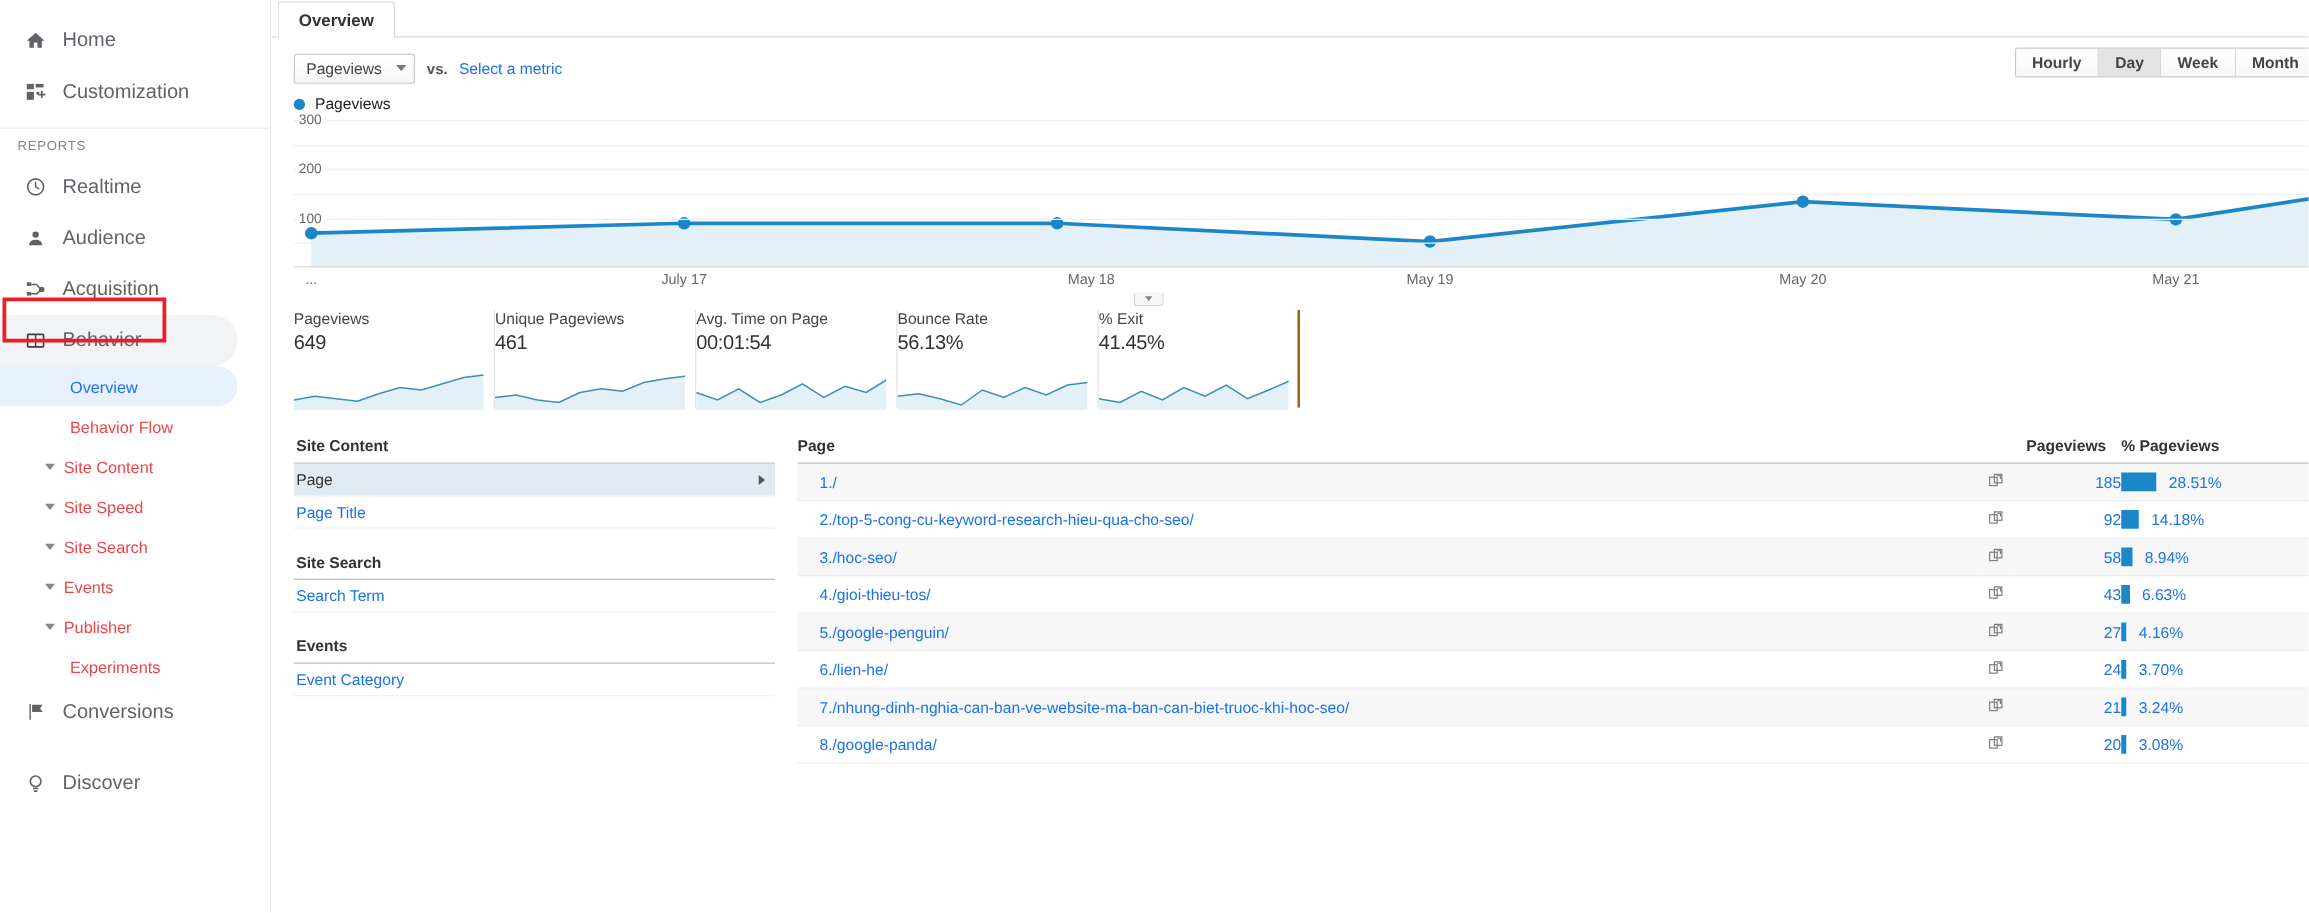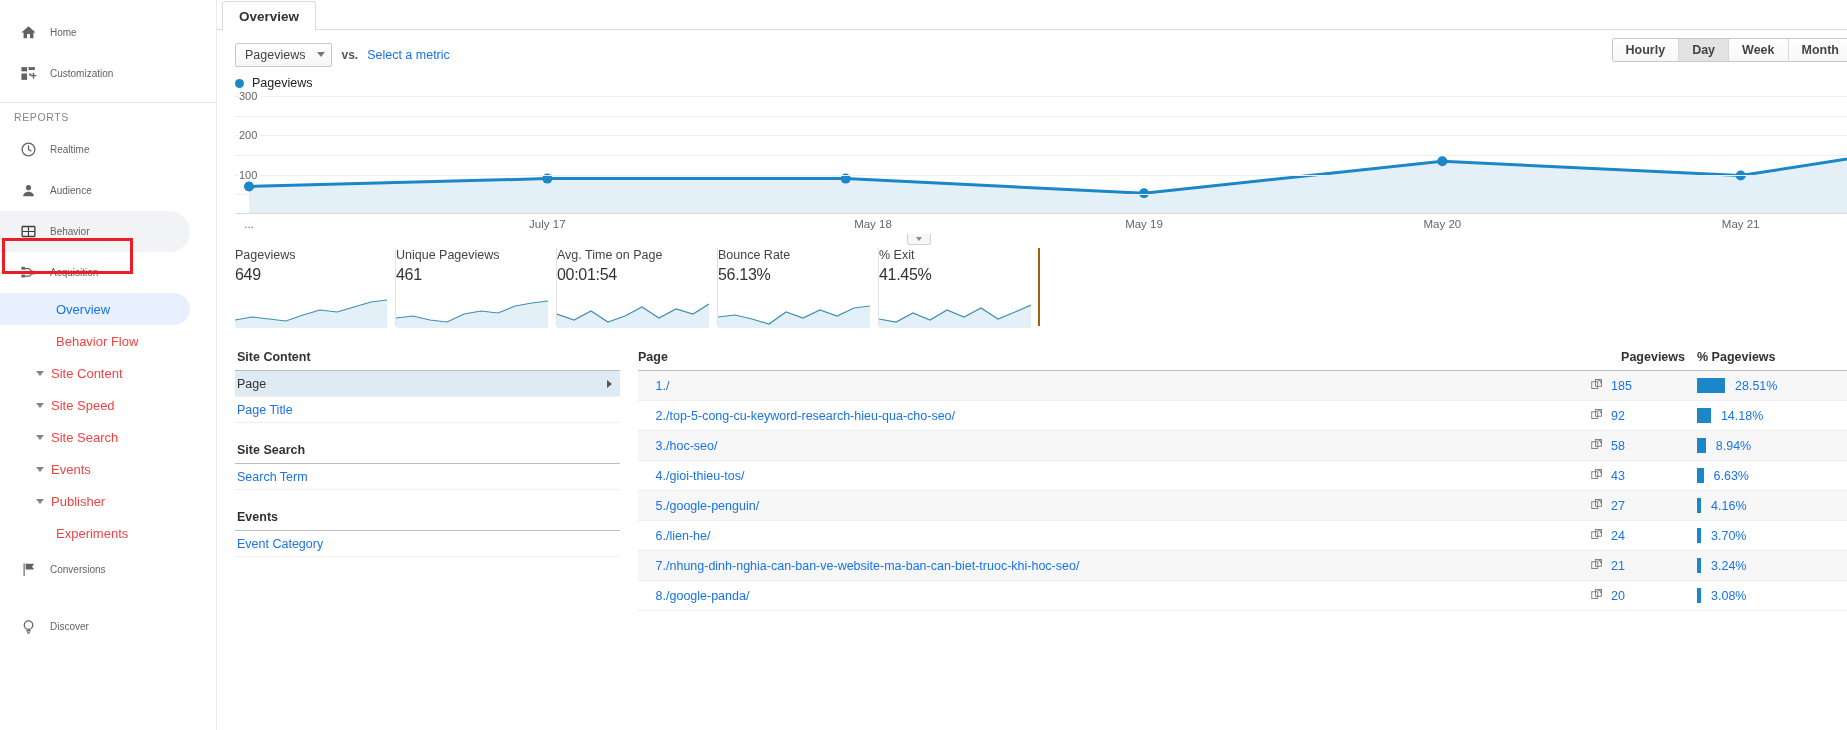--- a/index.html
+++ b/index.html
@@ -14,21 +14,21 @@
 
   
   .sidebar {
     width:217px; min-width:217px; height:730px;
     background:#fff; border-right:1px solid #e8eaed;
     padding-top:12px; position:relative;
   }
   .nav-item {
     display:flex; align-items:center;
     height:41px; padding-left:14px;
-    color:#5f6368; font-size:10px;
+    color:#5f6368; font-size:16px;
     cursor:pointer; position:relative;
   }
   .nav-item .ico {
     width:28px; min-width:28px; display:flex;
     align-items:center; justify-content:center;
     color:#5f6368;
   }
   .nav-item .lbl { padding-left:8px; white-space:nowrap; }
   .nav-item.selected-group {
     background:#f1f3f4;
@@ -185,21 +185,21 @@
   }
   table.data th.num { text-align:right; padding-right:12px; }
   table.data td {
     font-size:12.5px; padding:7px 0; border-bottom:1px solid #eee;
     color:#1a73e8;
   }
   table.data tr.odd td { background:#f7f7f7; }
   td.idx { width:28px; text-align:right; padding-right:8px; color:#555; }
   td.page a { color:#1a73e8; text-decoration:none; }
   td.icon { width:28px; text-align:center; color:#777; }
-  td.pv { width:86px; color:#333; padding-right:12px; }
+  td.pv { width:86px; text-align:right; color:#333; padding-right:12px; }
   td.pct { width:150px; color:#333; }
   .pctwrap { display:flex; align-items:center; }
   .pctbar { height:15px; background:#1b87c9; margin-right:10px; }
   .pctval { white-space:nowrap; }
 </style>
 </head>
 <body>
 
 <div class="app">
 
@@ -243,40 +243,40 @@
     <div class="nav-item">
       <span class="ico">
         <svg width="17" height="17" viewBox="0 0 24 24" fill="#5f6368">
           <circle cx="12" cy="8" r="3.6"></circle>
             <path d="M4.5 20c0-4 3.4-6.2 7.5-6.2S19.5 16 19.5 20z"></path>
         </svg>
       </span>
       <span class="lbl">Audience</span>
     </div>
 
-    <div class="nav-item selected-group">
-      <span class="ico">
-        <svg width="17" height="17" viewBox="0 0 24 24" fill="none" stroke="#3c4043" stroke-width="1.9">
-          <rect x="3" y="5" width="18" height="14" rx="1"></rect>
-          <path d="M3 12h18M12 5v14" stroke-width="1.6"></path>
-        </svg>
-      </span>
-      <span class="lbl">Behavior</span>
-    </div>
-
     <div class="nav-item">
       <span class="ico">
         <svg width="17" height="17" viewBox="0 0 24 24" fill="#5f6368">
           <rect x="2" y="4" width="5" height="4"></rect>
             <rect x="2" y="15" width="5" height="4"></rect>
           <path d="M7 6.5h6M7 17h6M13 6.5l5 5.5-5 5.5" stroke="#5f6368" stroke-width="1.8" fill="none"></path>
           <circle cx="19" cy="12" r="3"></circle>
         </svg>
       </span>
       <span class="lbl">Acquisition</span>
+    </div>
+
+    <div class="nav-item selected-group">
+      <span class="ico">
+        <svg width="17" height="17" viewBox="0 0 24 24" fill="none" stroke="#3c4043" stroke-width="1.9">
+          <rect x="3" y="5" width="18" height="14" rx="1"></rect>
+          <path d="M3 12h18M12 5v14" stroke-width="1.6"></path>
+        </svg>
+      </span>
+      <span class="lbl">Behavior</span>
     </div>
 
     <div class="sub-item active">
       <span>Overview</span>
     </div>
     <div class="sub-item">
       <span>Behavior Flow</span>
     </div>
     <div class="sub-item with-caret">
       <span class="caret"></span>

